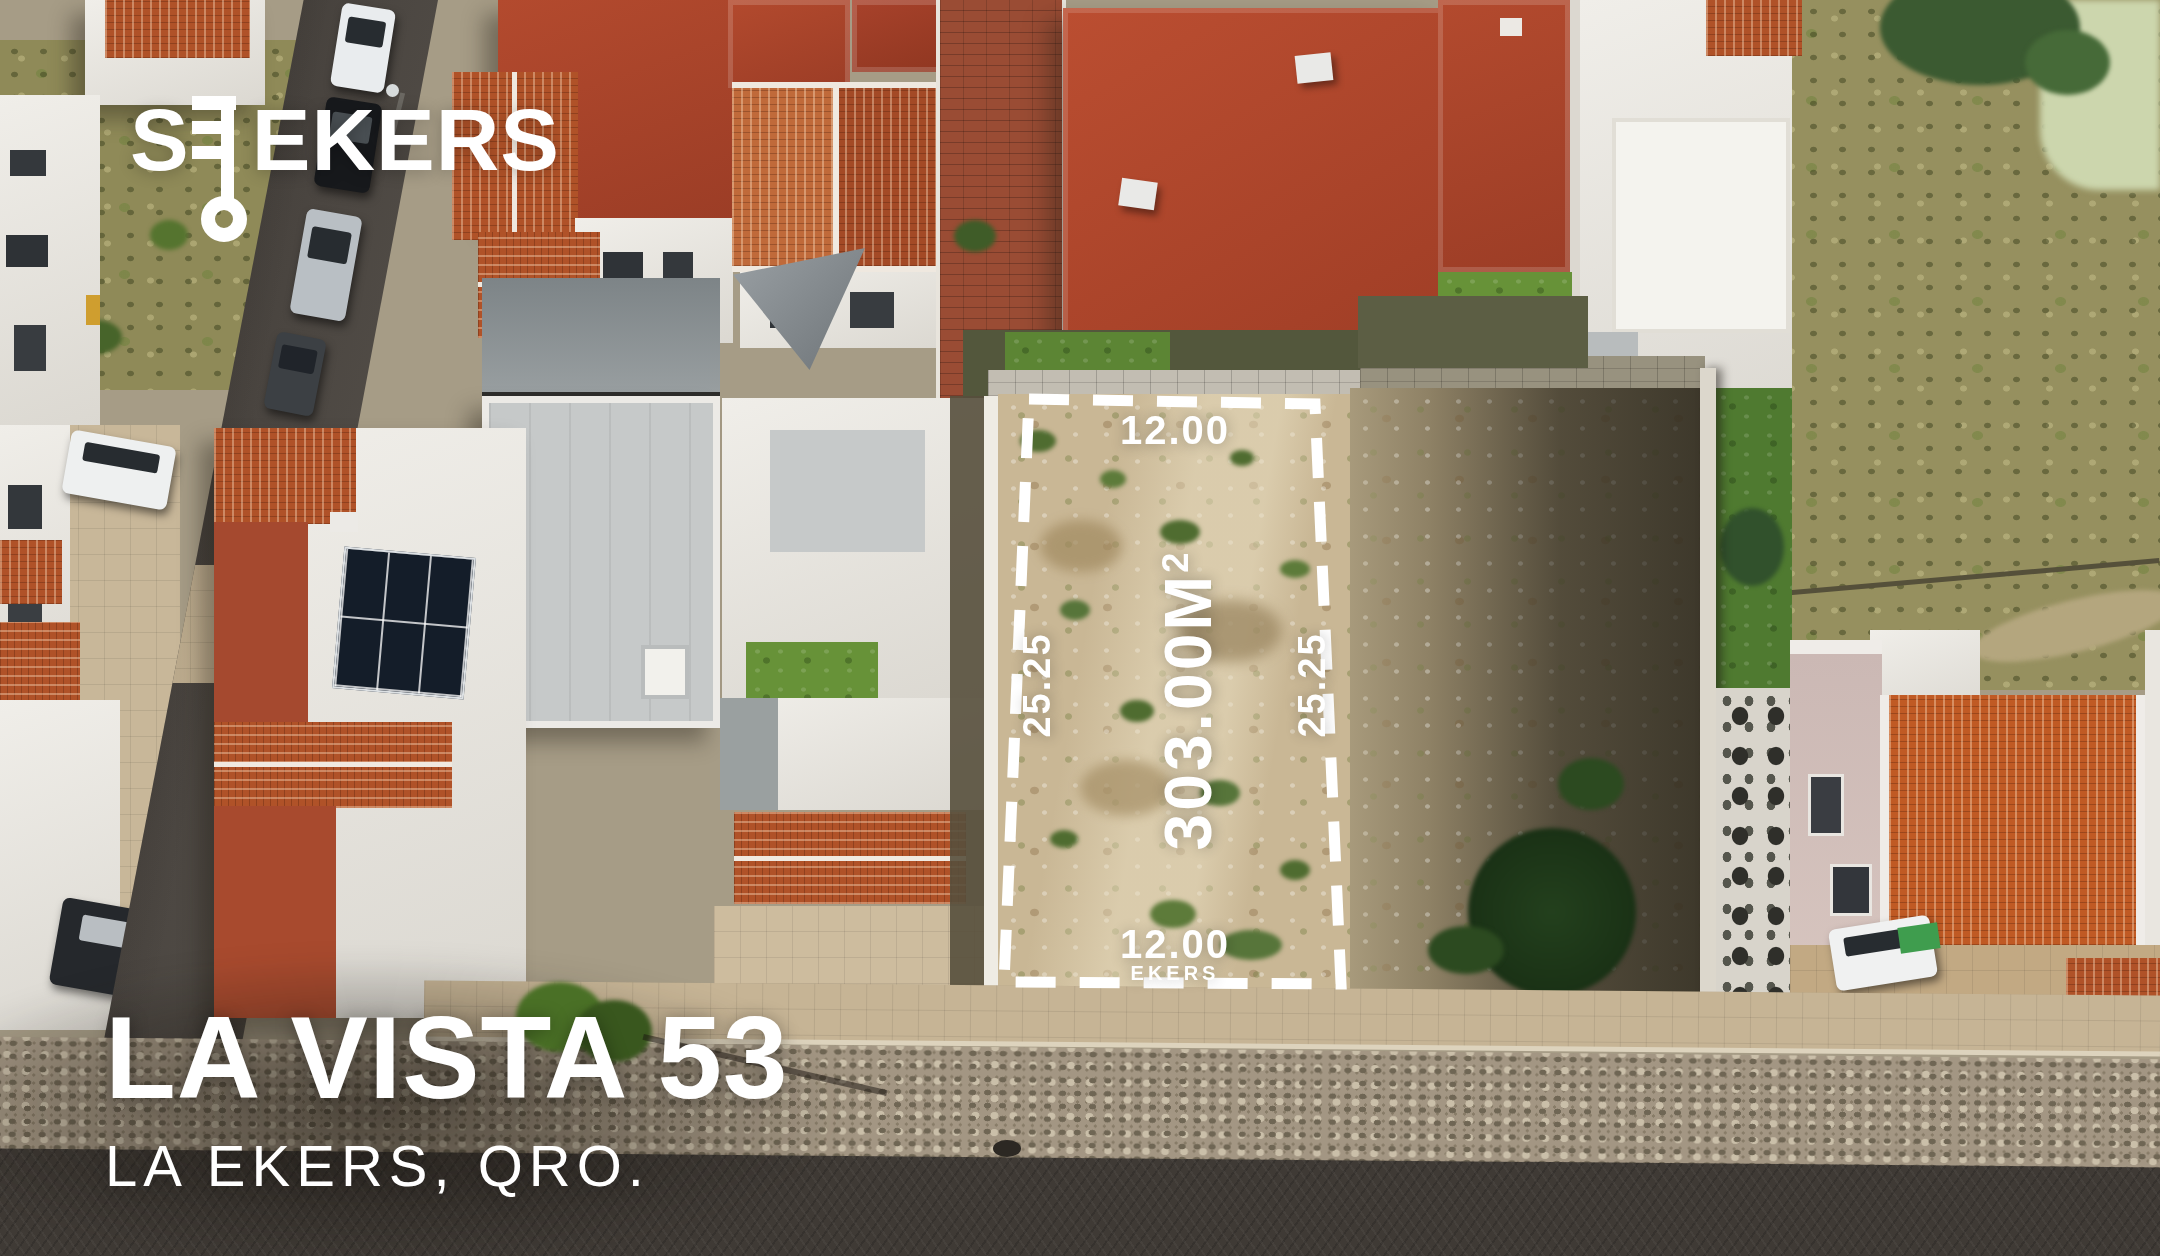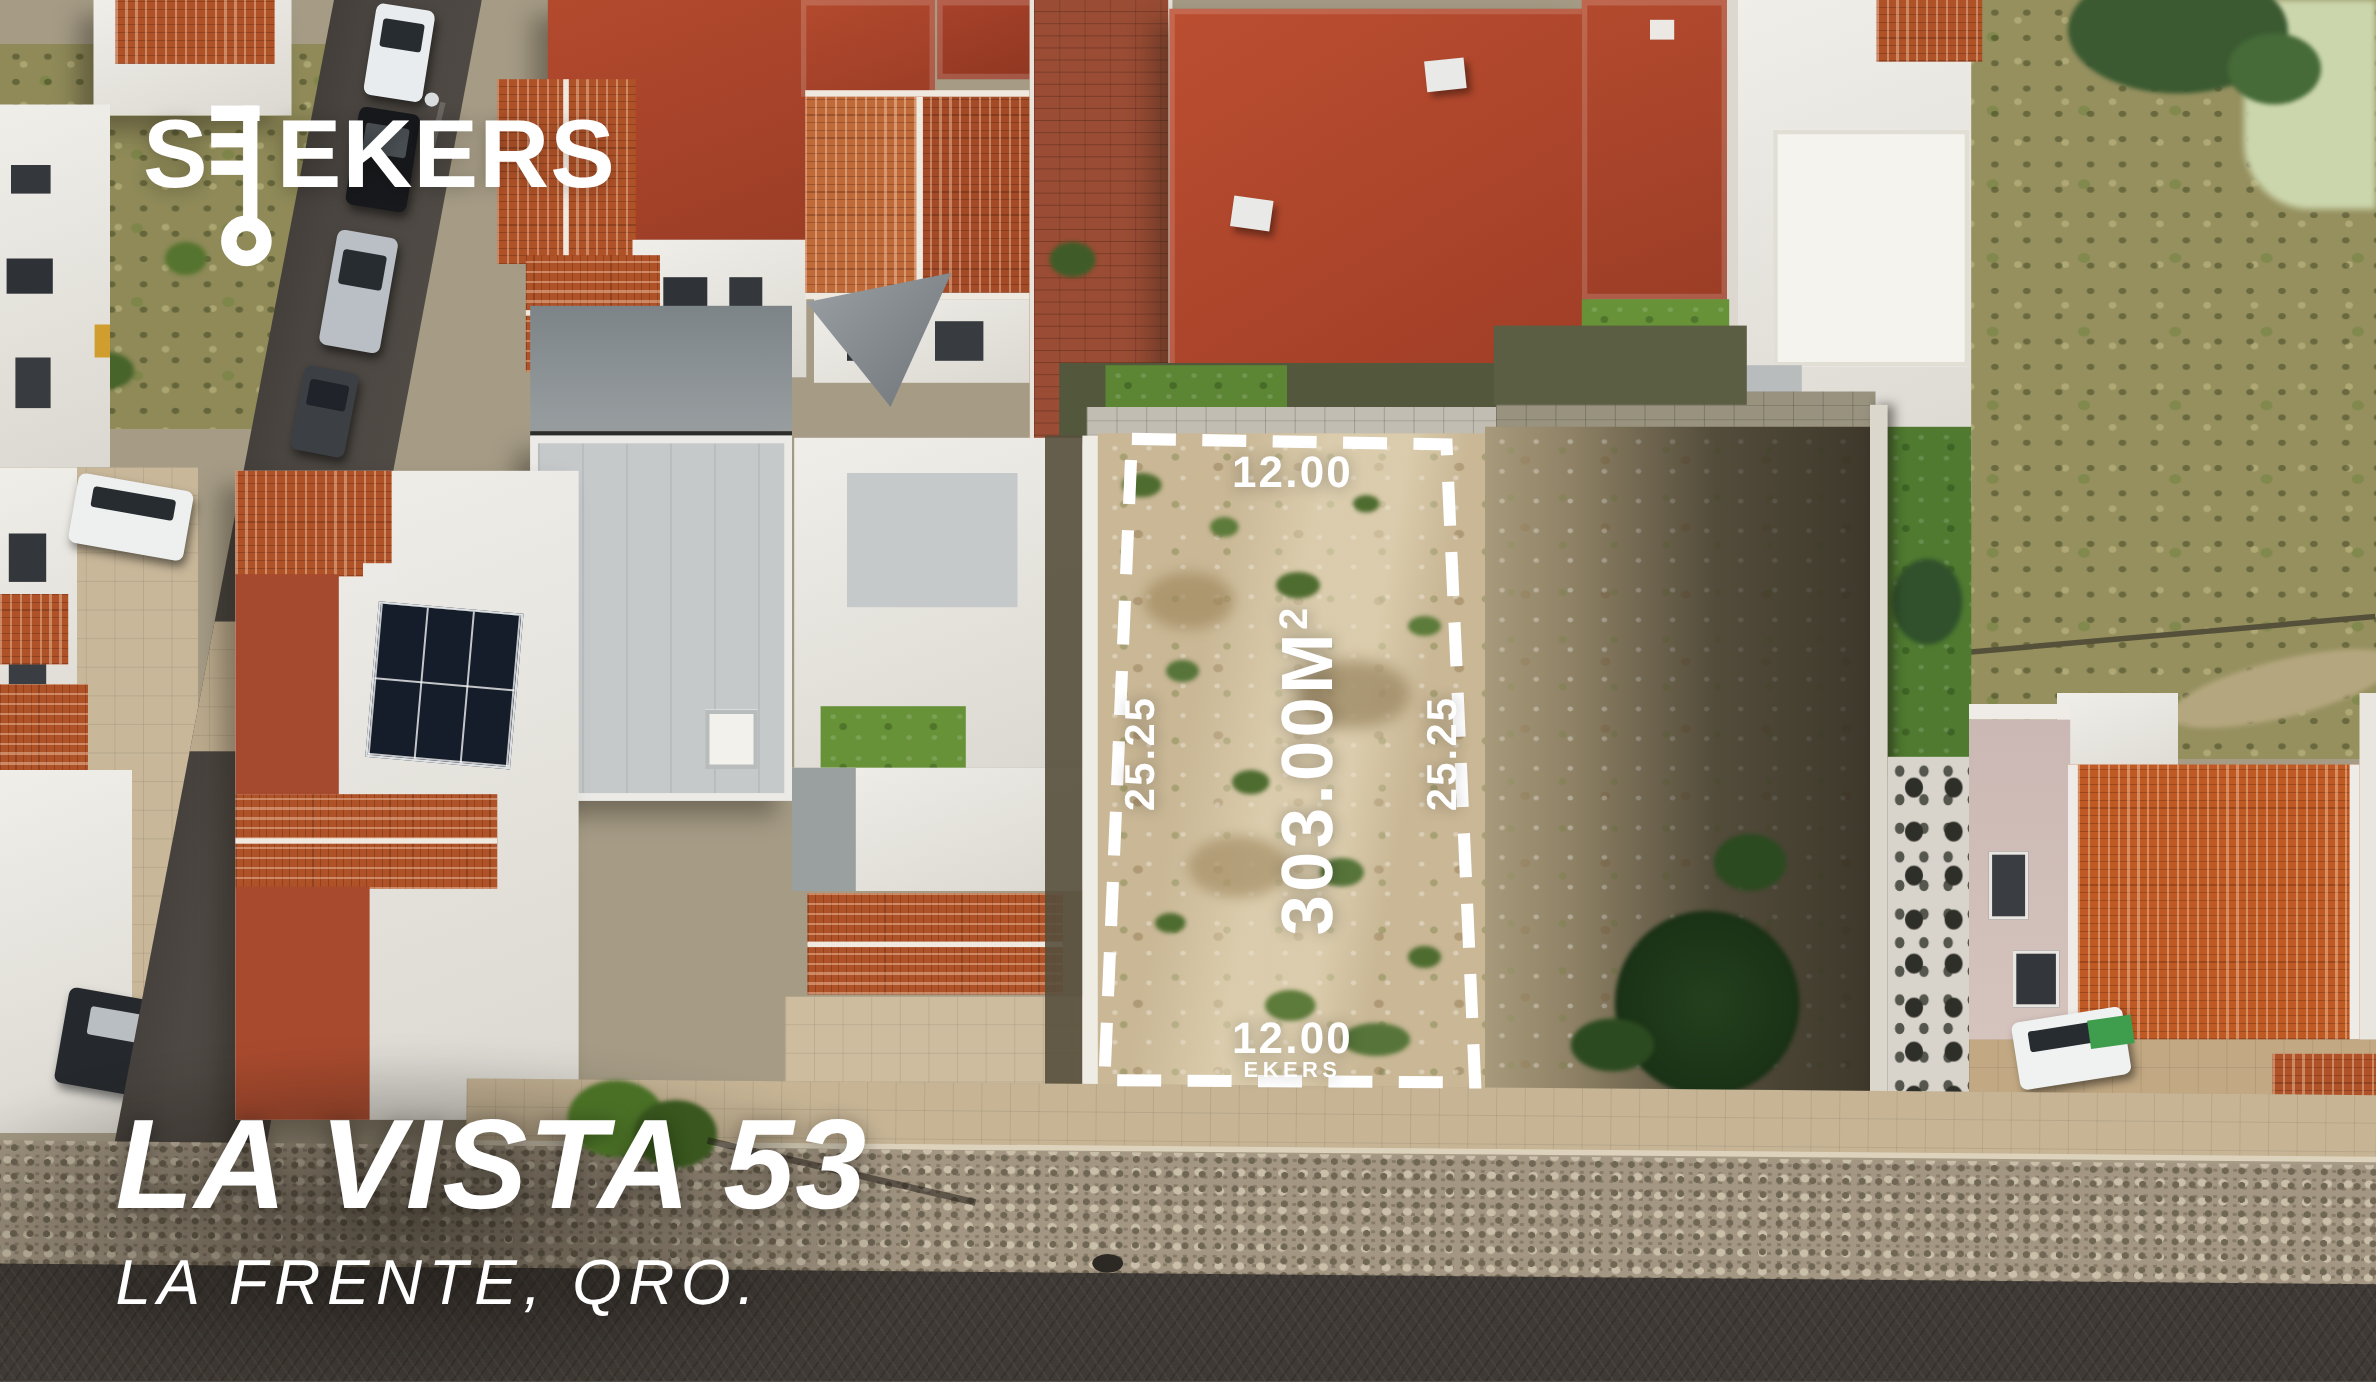--- a/index.html
+++ b/index.html
@@ -29,21 +29,21 @@
   .wtxt{color:#fff;text-align:center;text-shadow:0 1px 14px rgba(0,0,0,.30);}
   .lot-num{font-weight:700;letter-spacing:2px;}
   .rot{transform:rotate(-90deg);}
   #brand{color:#fff;text-shadow:0 2px 16px rgba(0,0,0,.25);}
   #brand .word{font-size:88px;font-weight:700;letter-spacing:1px;display:flex;align-items:flex-start;line-height:1;}
   #keyglyph{position:relative;width:58px;height:64px;margin:0 2px;}
   #keyglyph .bar{position:absolute;left:0;background:#fff;}
   #keyglyph .shaft{position:absolute;left:29px;top:0;width:13px;height:104px;background:#fff;}
   #keyglyph .bow{position:absolute;left:9px;top:100px;width:46px;height:46px;border:14px solid #fff;border-radius:50%;box-sizing:border-box;}
   #brand .tagline{margin:11px 0 0 146px;font-size:34px;font-weight:400;letter-spacing:5px;}
-  #title-block{color:#fff;text-shadow:0 2px 18px rgba(0,0,0,.35);font-style:italic;}
+  #title-block{color:#fff;text-shadow:0 2px 18px rgba(0,0,0,.35);}
   #title-block .main{font-size:116px;font-weight:700;letter-spacing:1px;line-height:1;}
   #title-block .sub{margin-top:16px;font-size:58px;font-weight:400;letter-spacing:6px;}
   sup{font-size:55%;}
 </style>
 </head>
 <body>
 
 <div id="scene">
 
   <div class="abs scrub" style="left:1770px;top:0;width:390px;height:690px;overflow:hidden;">
@@ -265,16 +265,16 @@
         <span class="bar" style="top:25px;width:38px;height:13px;"></span>
         <span class="bar" style="top:50px;width:33px;height:13px;"></span>
         <span class="bow"></span>
       </span>
       <span>EKERS</span>
     </div>
   </div>
 
   <div id="title-block" class="abs" style="left:105px;top:1000px;">
     <div class="main">LA VISTA 53</div>
-    <div class="sub">LA FRENTE, QRO.</div>
+    <div class="sub">LA EKERS, QRO.</div>
   </div>
 
 </div>
 
 </body></html>

